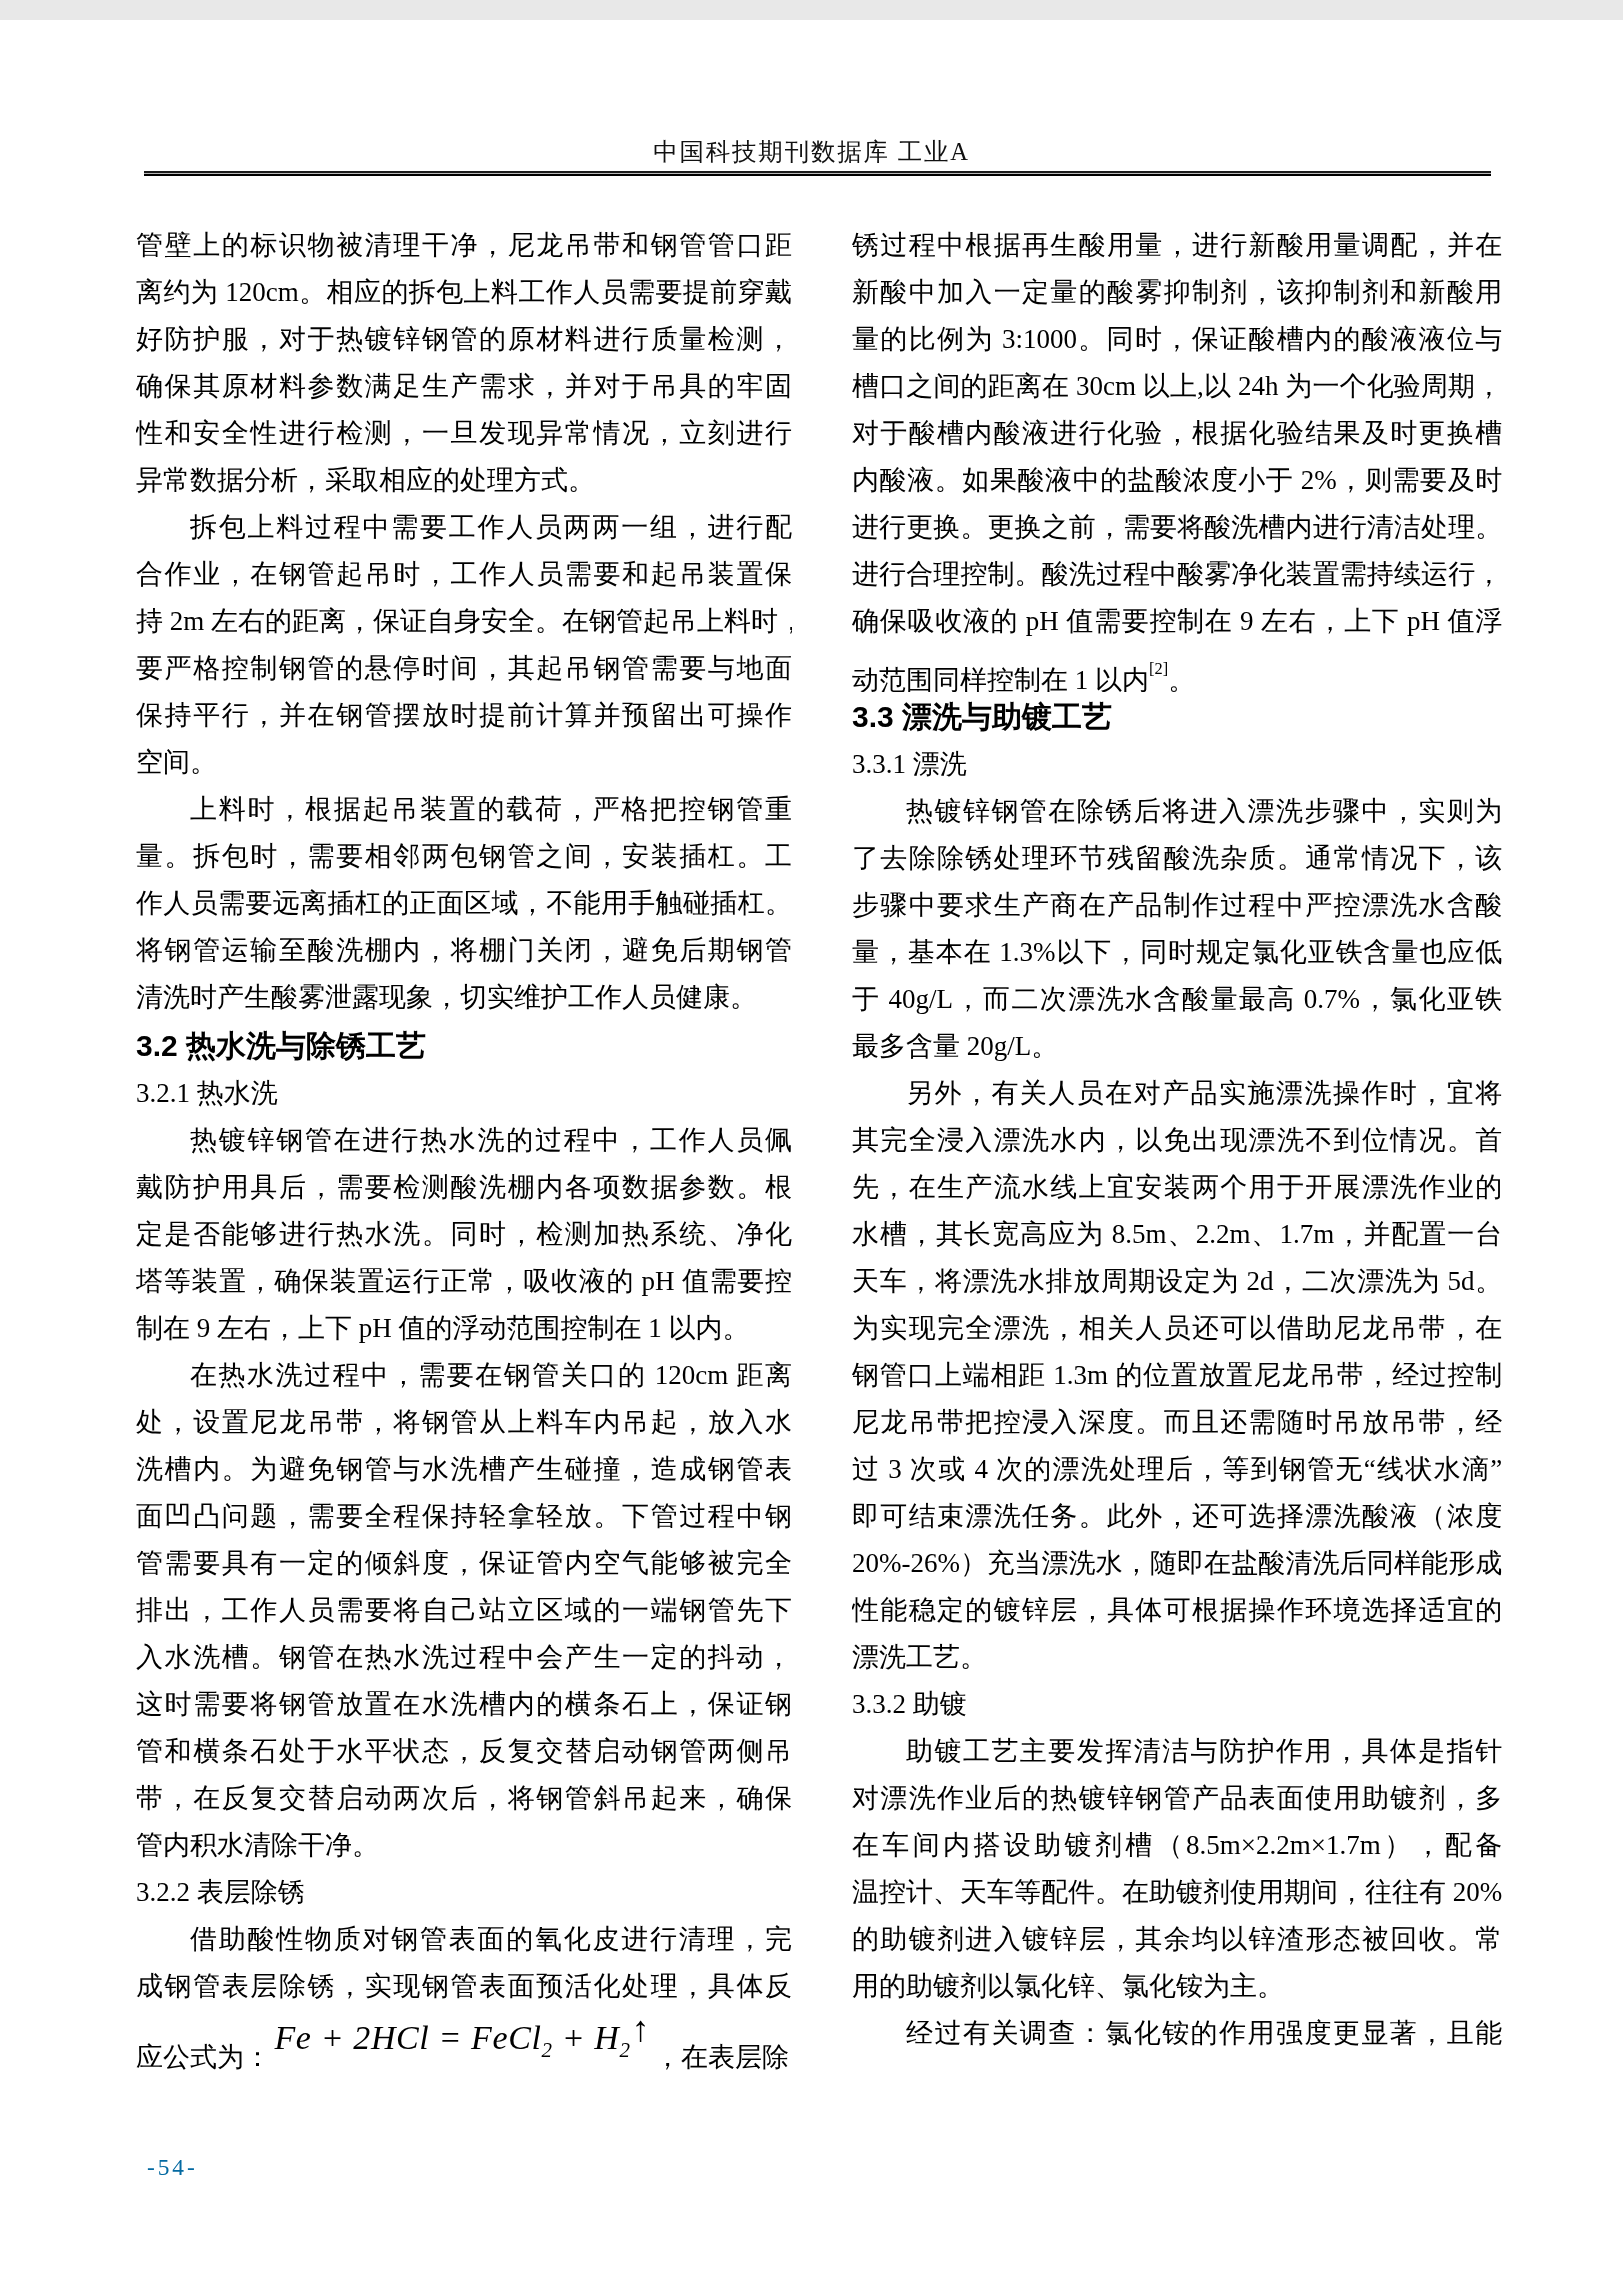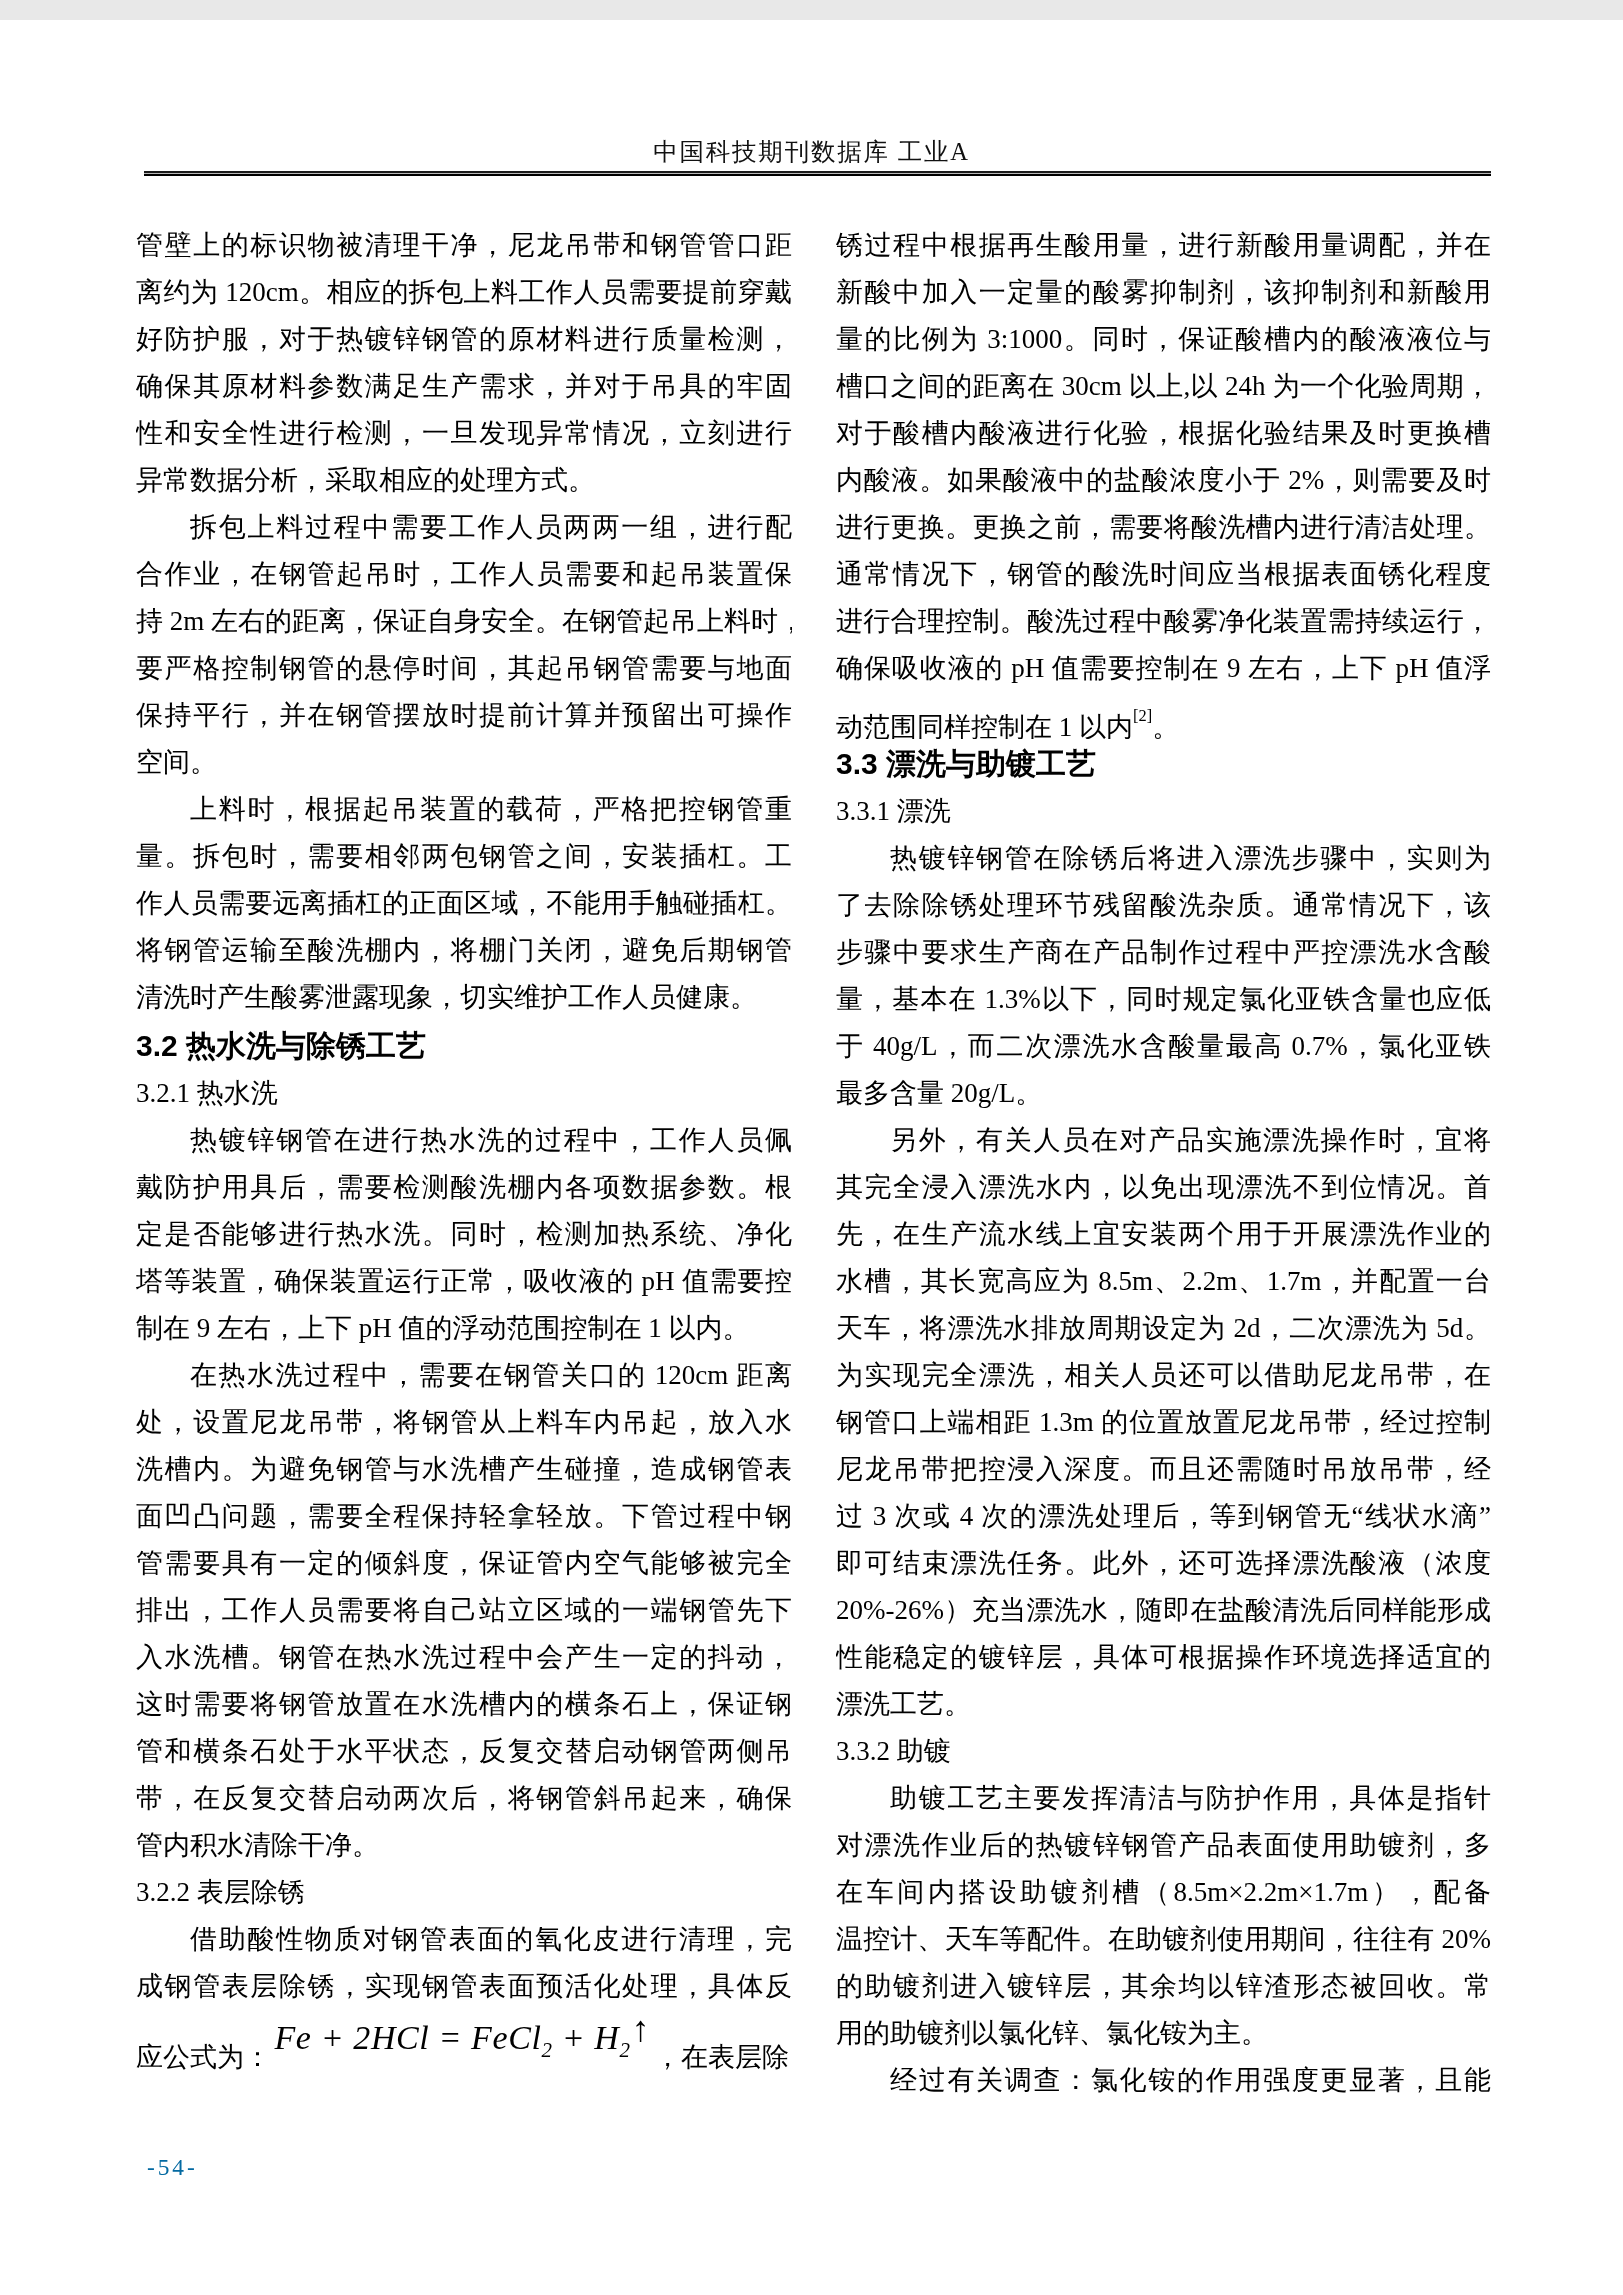--- a/index.html
+++ b/index.html
@@ -35,21 +35,21 @@
     width: 1347px;
     height: 4.7px;
     background: linear-gradient(to bottom, #1a1a1a 0 30%, #f4f4f4 38% 48%, #000 56% 100%);
   }
   .columns {
     position: absolute;
     top: 202px;
     left: 136px;
     width: 1355px;
     display: flex;
-    gap: 44px;
+    gap: 60px;
   }
   .col {
     width: 656px;
   }
   .line {
     height: 47px;
     line-height: 47px;
     font-size: 27px;
     text-align: justify;
     text-align-last: justify;
@@ -171,21 +171,20 @@
         <div class="line formula"><span>应公式为：</span><span class="math">Fe + 2HCl = FeCl<sub>2</sub> + H<sub>2</sub><span class="arrow">↑</span></span><span>，在表层除</span></div>
       </section>
     <section class="col">
         <div class="line mid">锈过程中根据再生酸用量，进行新酸用量调配，并在</div>
         <div class="line mid">新酸中加入一定量的酸雾抑制剂，该抑制剂和新酸用</div>
         <div class="line mid">量的比例为 3:1000。同时，保证酸槽内的酸液液位与</div>
         <div class="line mid">槽口之间的距离在 30cm 以上,以 24h 为一个化验周期，</div>
         <div class="line mid">对于酸槽内酸液进行化验，根据化验结果及时更换槽</div>
         <div class="line mid">内酸液。如果酸液中的盐酸浓度小于 2%，则需要及时</div>
         <div class="line mid">进行更换。更换之前，需要将酸洗槽内进行清洁处理。</div>
-        <div class="line mid">通常情况下，钢管的酸洗时间应当根据表面锈化程度</div>
         <div class="line mid">进行合理控制。酸洗过程中酸雾净化装置需持续运行，</div>
         <div class="line mid">确保吸收液的 pH 值需要控制在 9 左右，上下 pH 值浮</div>
         <div class="line sup end"><span>动范围同样控制在 1 以内</span><sup class="cite-sup">[2]</sup><span>。</span></div>
         <div class="line h1">3.3 漂洗与助镀工艺</div>
         <div class="line h2">3.3.1 漂洗</div>
         <div class="line first">热镀锌钢管在除锈后将进入漂洗步骤中，实则为</div>
         <div class="line mid">了去除除锈处理环节残留酸洗杂质。通常情况下，该</div>
         <div class="line mid">步骤中要求生产商在产品制作过程中严控漂洗水含酸</div>
         <div class="line mid">量，基本在 1.3%以下，同时规定氯化亚铁含量也应低</div>
         <div class="line mid">于 40g/L，而二次漂洗水含酸量最高 0.7%，氯化亚铁</div>

